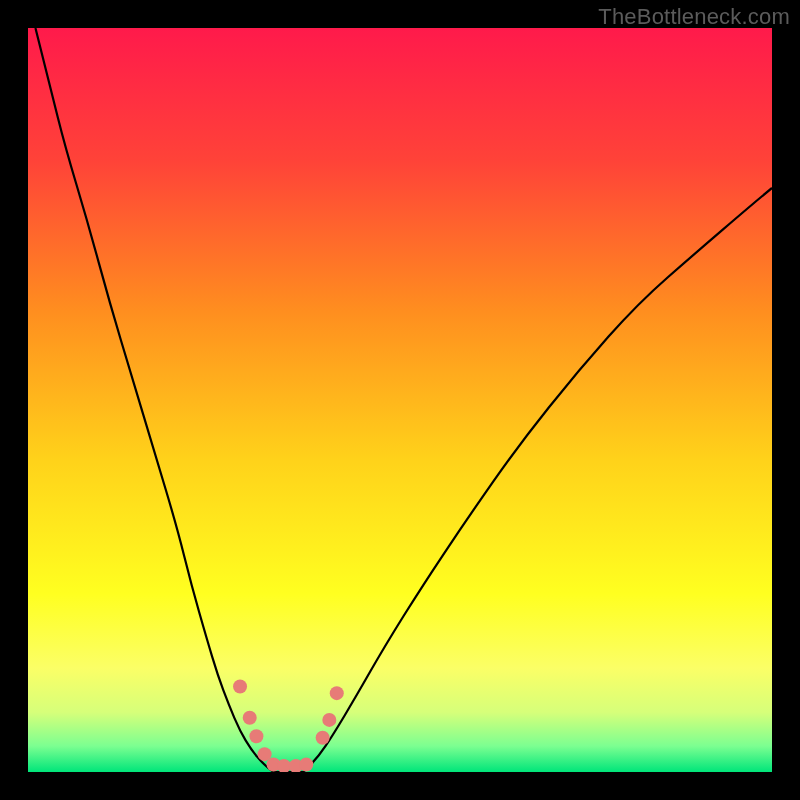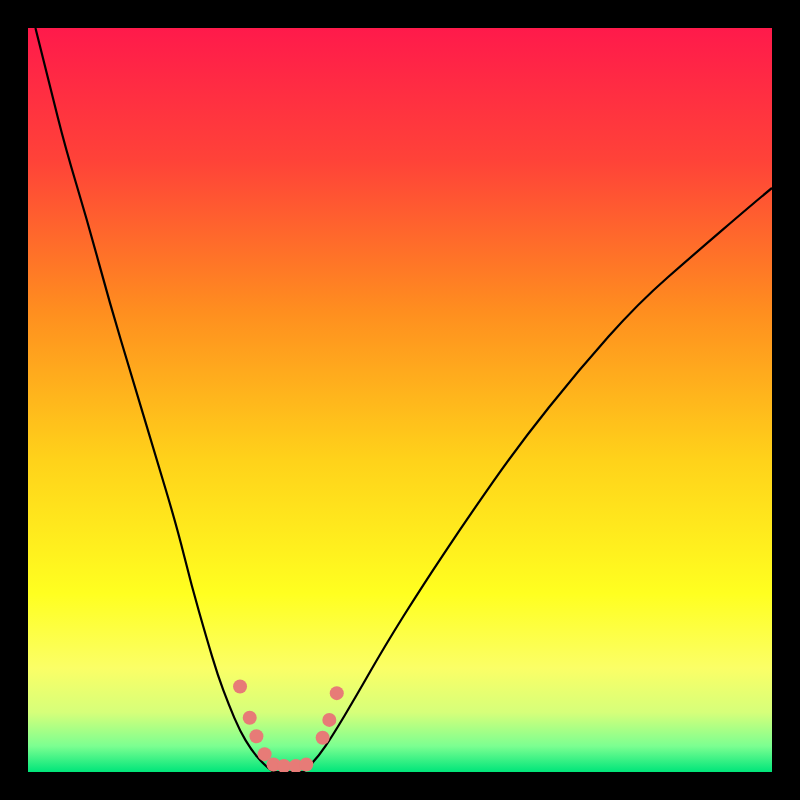--- a/index.html
+++ b/index.html
@@ -32,20 +32,21 @@
     position: absolute;
     left: 28px;
     top: 28px;
     width: 744px;
     height: 744px;
   }
 </style>
 </head>
 <body>
 <div class="frame">
+  <div class="watermark">TheBottleneck.com</div>
   <svg class="plot" viewBox="0 0 744 744" preserveAspectRatio="none">
     <defs>
       <linearGradient id="bg-grad" x1="0" y1="0" x2="0" y2="1">
 
       <stop offset="0%" stop-color="#ff1a4b"></stop>
           <stop offset="18%" stop-color="#ff4338"></stop>
           <stop offset="38%" stop-color="#ff8e1f"></stop>
           <stop offset="57.99999999999999%" stop-color="#ffd21a"></stop>
           <stop offset="76%" stop-color="#ffff20"></stop>
           <stop offset="86%" stop-color="#fbff66"></stop>

